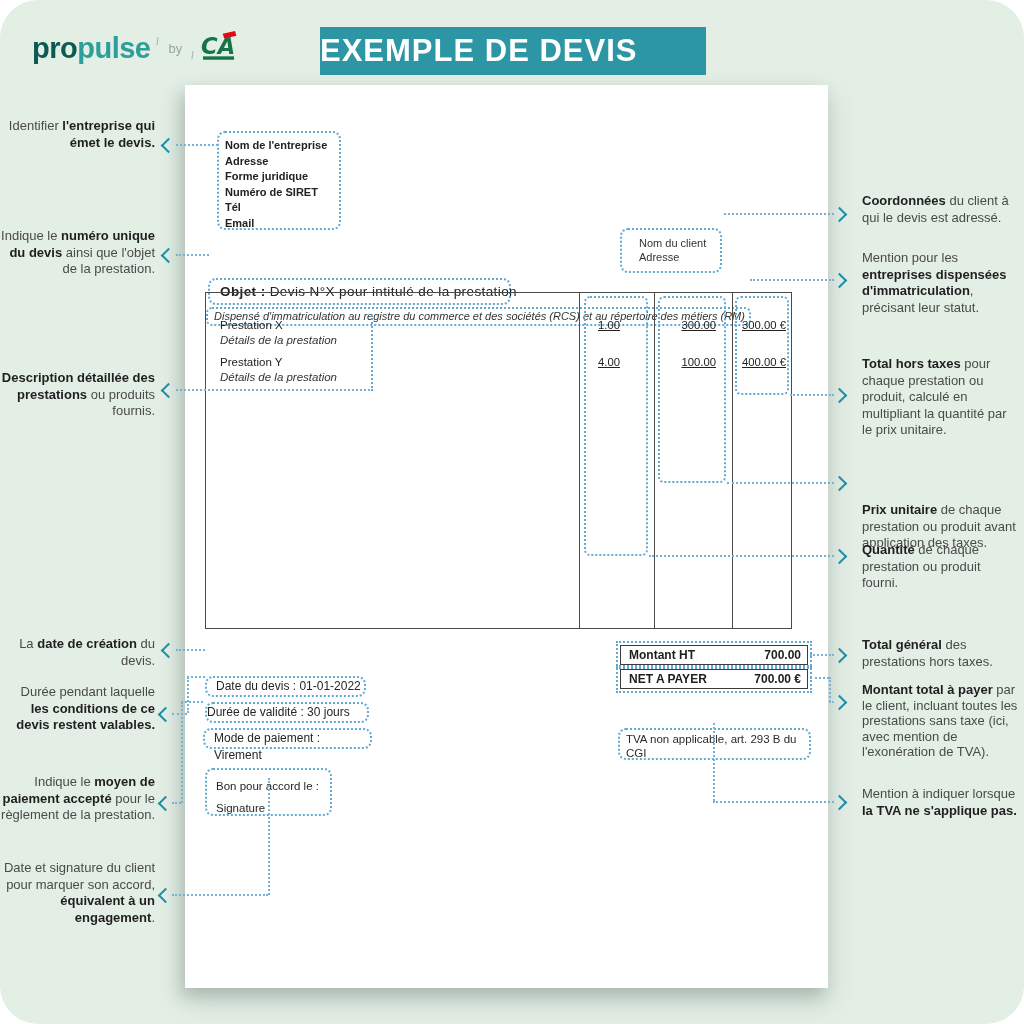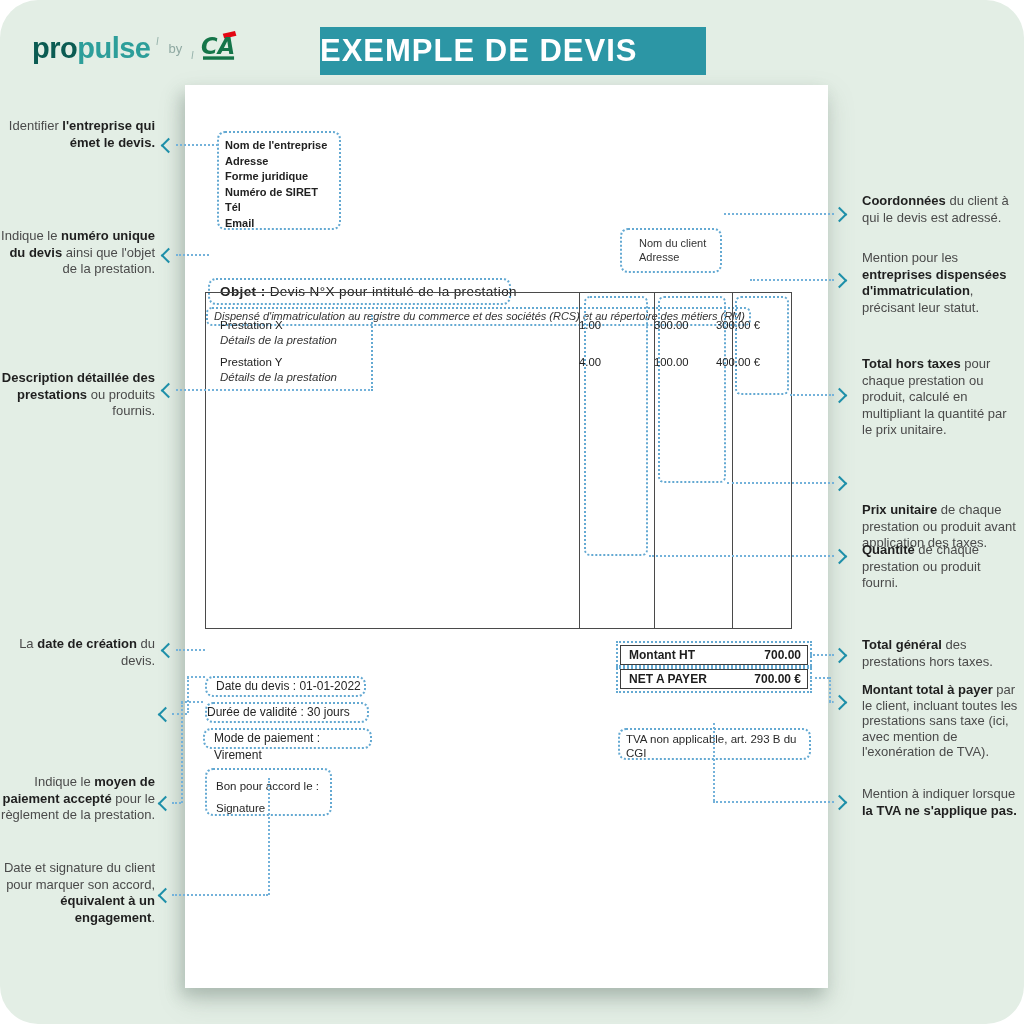--- a/index.html
+++ b/index.html
@@ -37,21 +37,21 @@
                line-height:15px;padding-left:6px;white-space:nowrap;color:#333;border-radius:6px;}
 
   .qtable{position:absolute;left:20px;top:207px;width:587px;height:337px;border:1.2px solid #4a4a4a;}
   .vline{position:absolute;top:0;bottom:0;border-left:1.2px solid #4a4a4a;}
   .thead{position:absolute;left:0;top:0;right:0;height:22px;border-bottom:1.2px solid #4a4a4a;display:flex;}
   .thcell{display:flex;align-items:center;justify-content:center;}
   .thlabel{border:2px dotted #64a9d2;border-radius:6px;padding:0 6px;font-size:11.5px;font-weight:700;
            line-height:15px;color:#1e1e1e;background:#fff;}
   .rowtxt{position:absolute;font-size:11.5px;color:#222;}
   .rowtxt.it{font-style:italic;color:#333;}
-  .num{position:absolute;font-size:11.3px;color:#222;}
+  .num{position:absolute;font-size:11.3px;color:#222;text-align:right;text-decoration:underline;}
   .col-outline{position:absolute;border:2px dotted #64a9d2;border-radius:6px;}
   .desig-vline{position:absolute;border-left:2px dotted #64a9d2;}
 
   .date-box{left:20px;top:555px;width:161px;height:21px;font-size:12px;line-height:17px;padding-left:9px;}
   .validity-box{left:20px;top:581px;width:164px;height:21px;font-size:12px;line-height:17px;}
   .payment-box{left:18px;top:607px;width:169px;height:21px;font-size:12px;line-height:17px;padding-left:9px;}
   .approval-box{left:20px;top:647px;width:127px;height:48px;font-size:11.5px;padding:5px 0 0 9px;}
   .approval-box div{line-height:22px;color:#262626;}
 
   .total-row{position:absolute;left:435px;width:188px;height:20px;border:1.3px solid #3c3c3c;
@@ -198,20 +198,21 @@
   <div class="chev r" style="left:834px;top:478px;"></div>
   <div class="chev r" style="left:834px;top:551px;"></div>
   <div class="chev r" style="left:834px;top:650px;"></div>
   <div class="chev r" style="left:834px;top:697px;"></div>
   <div class="chev r" style="left:834px;top:797px;"></div>
 
   <div class="ann ann-l" style="top:118px;"><span>Identifier </span><span class="b">l'entreprise qui émet le devis.</span></div>
   <div class="ann ann-l" style="top:228px;"><span>Indique le </span><span class="b">numéro unique du devis</span><span> ainsi que l'objet de la prestation.</span></div>
   <div class="ann ann-l" style="top:370px;"><span class="b">Description détaillée des prestations</span><span> ou produits fournis.</span></div>
   <div class="ann ann-l" style="top:636px;"><span>La </span><span class="b">date de création</span><span> du devis.</span></div>
+  <div class="ann ann-l" style="top:684px;"><span>Durée pendant laquelle </span><span class="b">les conditions de ce devis restent valables.</span></div>
   <div class="ann ann-l" style="top:774px;"><span>Indique le </span><span class="b">moyen de paiement accepté</span><span> pour le règlement de la prestation.</span></div>
   <div class="ann ann-l" style="top:860px;"><span>Date et signature du client pour marquer son accord, </span><span class="b">équivalent à un engagement</span><span>.</span></div>
 
   <div class="ann ann-r" style="top:193px;"><span class="b">Coordonnées</span><span> du client à qui le devis est adressé.</span></div>
   <div class="ann ann-r" style="top:250px;"><span>Mention pour les </span><span class="b">entreprises dispensées d'immatriculation</span><span>, précisant leur statut.</span></div>
   <div class="ann ann-r" style="top:356px;"><span class="b">Total hors taxes</span><span> pour chaque prestation ou produit, calculé en multipliant la quantité par le prix unitaire.</span></div>
   <div class="ann ann-r" style="top:458px;margin-top:44px;"><span class="b">Prix unitaire</span><span> de chaque prestation ou produit avant application des taxes.</span></div>
   <div class="ann ann-r" style="top:542px;"><span class="b">Quantité</span><span> de chaque prestation ou produit fourni.</span></div>
   <div class="ann ann-r" style="top:637px;"><span class="b">Total général</span><span> des prestations hors taxes.</span></div>
   <div class="ann ann-r" style="top:682px;line-height:15.5px;"><span class="b">Montant total à payer</span><span> par le client, incluant toutes les prestations sans taxe (ici, avec mention de l'exonération de TVA).</span></div>

